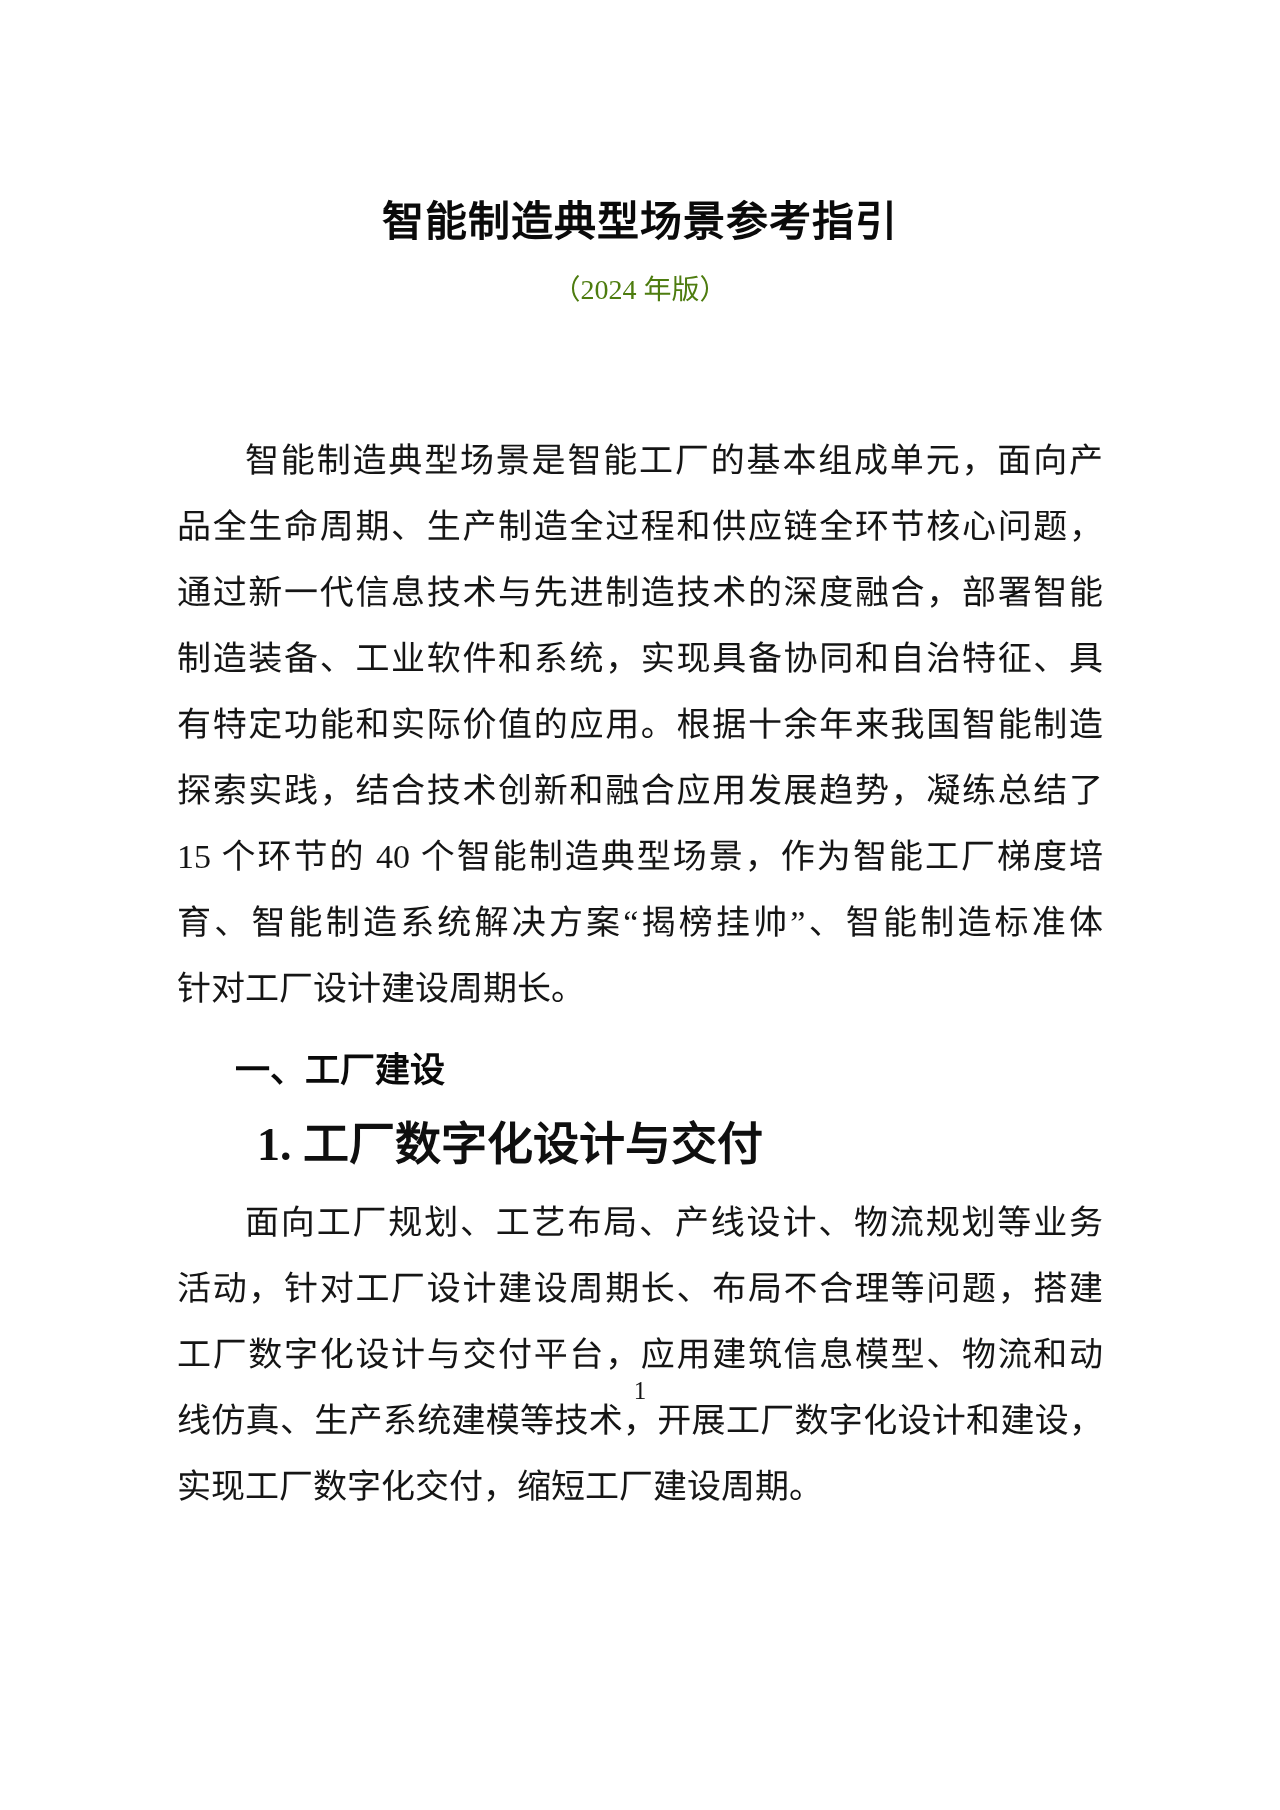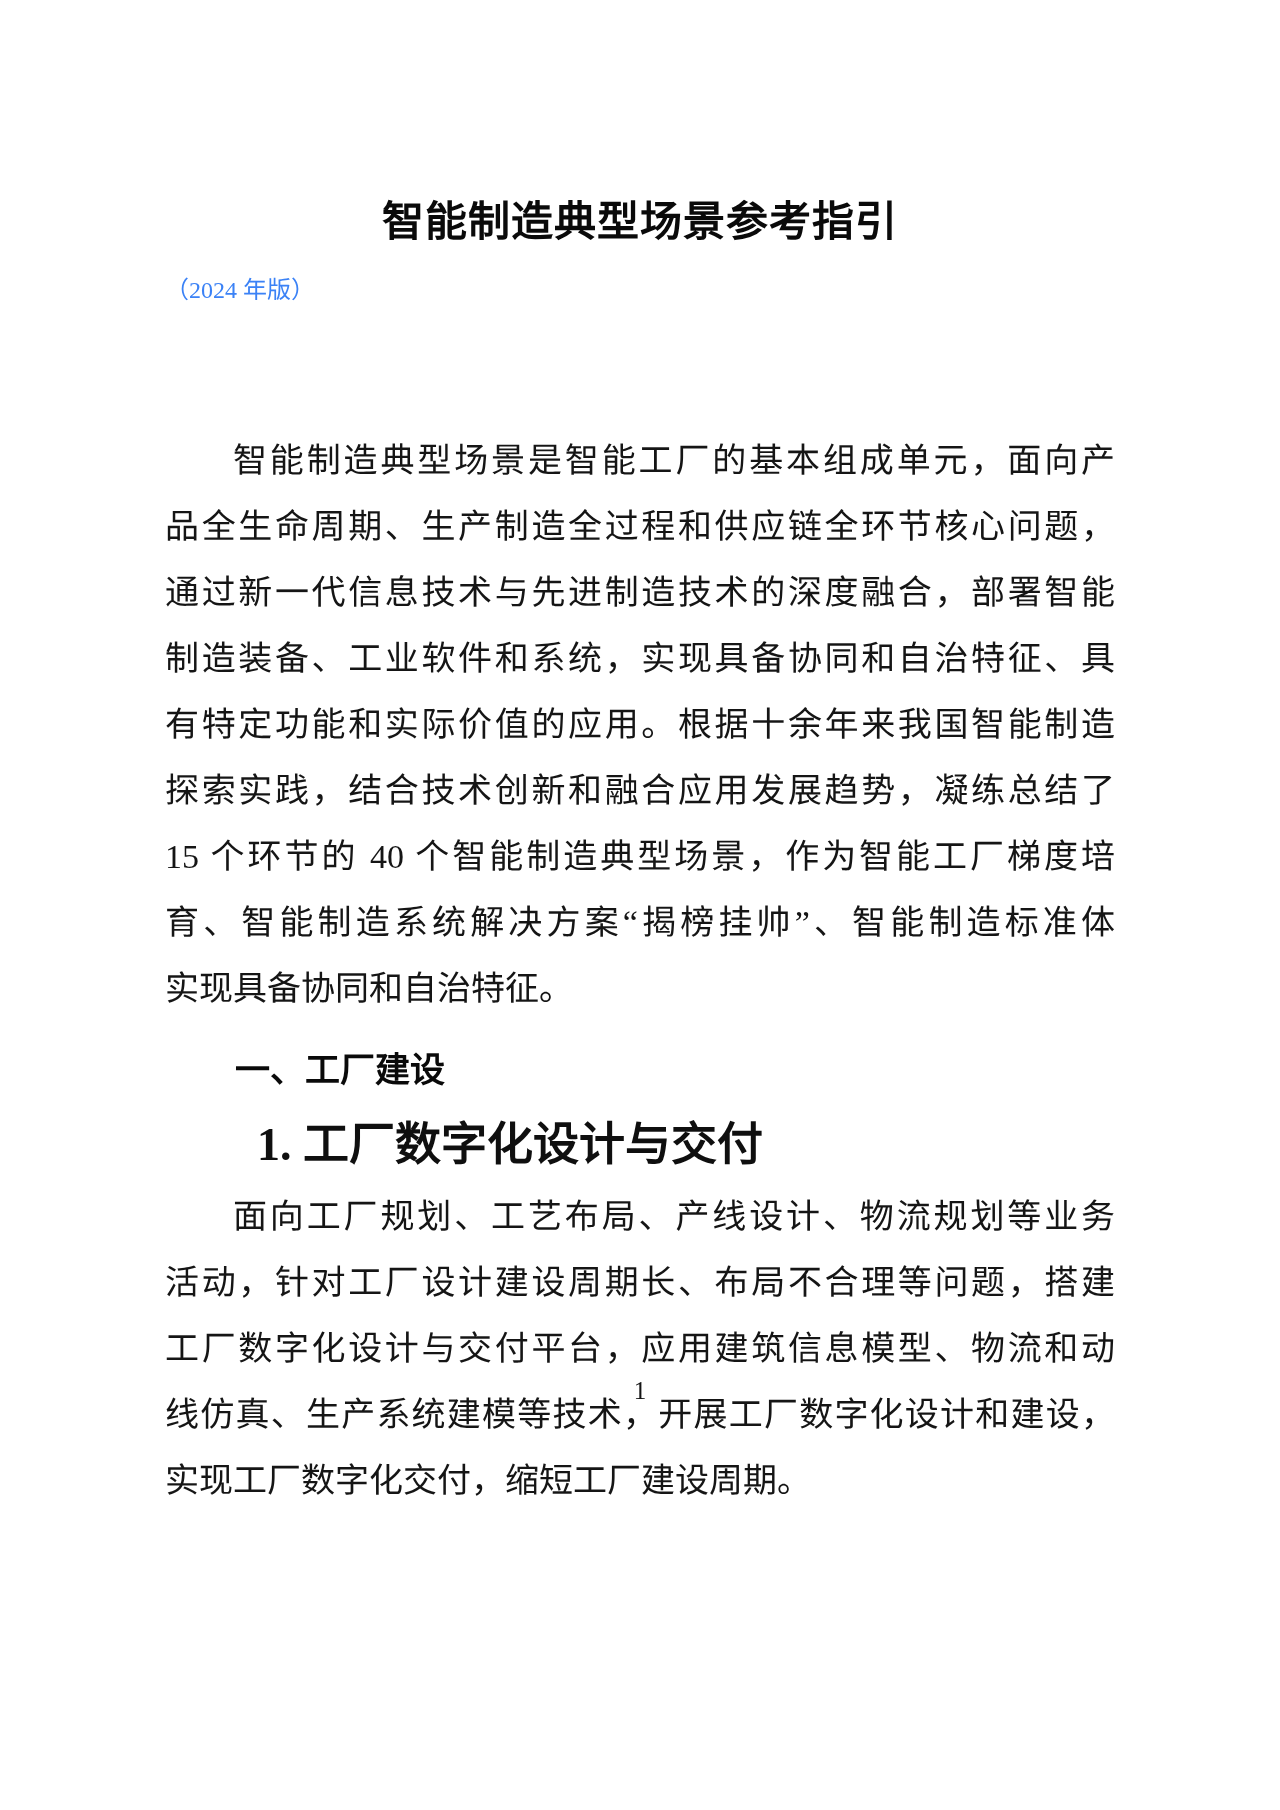--- a/index.html
+++ b/index.html
@@ -24,32 +24,33 @@
     font-size: 42px;
     line-height: 52px;
     font-weight: 700;
     text-align: center;
     letter-spacing: 1px;
     color: #0a0a0a;
     font-family: "Liberation Serif", "DejaVu Serif", serif;
   }
   .doc-subtitle {
     margin-top: 22px;
-    font-size: 24px;
+    font-size: 28px;
     line-height: 40px;
-    color: #3b82f6;
+    text-align: center;
+    color: #4d7c0f;
   }
   .doc-body {
     margin-top: 118px;
     font-size: 34px;
     line-height: 66px;
     color: #151515;
   }
   .paragraph {
-    margin: 0;
+    margin: 12px;
   }
   .line {
     text-align: justify;
     text-align-last: justify;
     white-space: nowrap;
   }
   .line.no-justify {
     text-align-last: left;
   }
   .line.indent {
@@ -97,21 +98,21 @@
   <div class="doc-body">
       <div class="paragraph">
         <div class="line indent">智能制造典型场景是智能工厂的基本组成单元，面向产</div>
         <div class="line">品全生命周期、生产制造全过程和供应链全环节核心问题，</div>
         <div class="line">通过新一代信息技术与先进制造技术的深度融合，部署智能</div>
         <div class="line">制造装备、工业软件和系统，实现具备协同和自治特征、具</div>
         <div class="line">有特定功能和实际价值的应用。根据十余年来我国智能制造</div>
         <div class="line">探索实践，结合技术创新和融合应用发展趋势，凝练总结了</div>
         <div class="line">15 个环节的 40 个智能制造典型场景，作为智能工厂梯度培</div>
         <div class="line">育、智能制造系统解决方案“揭榜挂帅”、智能制造标准体</div>
-        <div class="line no-justify">实现具备协同和自治特征。</div>
+        <div class="line no-justify">针对工厂设计建设周期长。</div>
       </div>
       <div class="h1">一、工厂建设</div>
       <div class="h2">1. 工厂数字化设计与交付</div>
       <div class="paragraph">
         <div class="line indent">面向工厂规划、工艺布局、产线设计、物流规划等业务</div>
         <div class="line">活动，针对工厂设计建设周期长、布局不合理等问题，搭建</div>
         <div class="line">工厂数字化设计与交付平台，应用建筑信息模型、物流和动</div>
         <div class="line">线仿真、生产系统建模等技术，开展工厂数字化设计和建设，</div>
         <div class="line no-justify">实现工厂数字化交付，缩短工厂建设周期。</div>
       </div>

